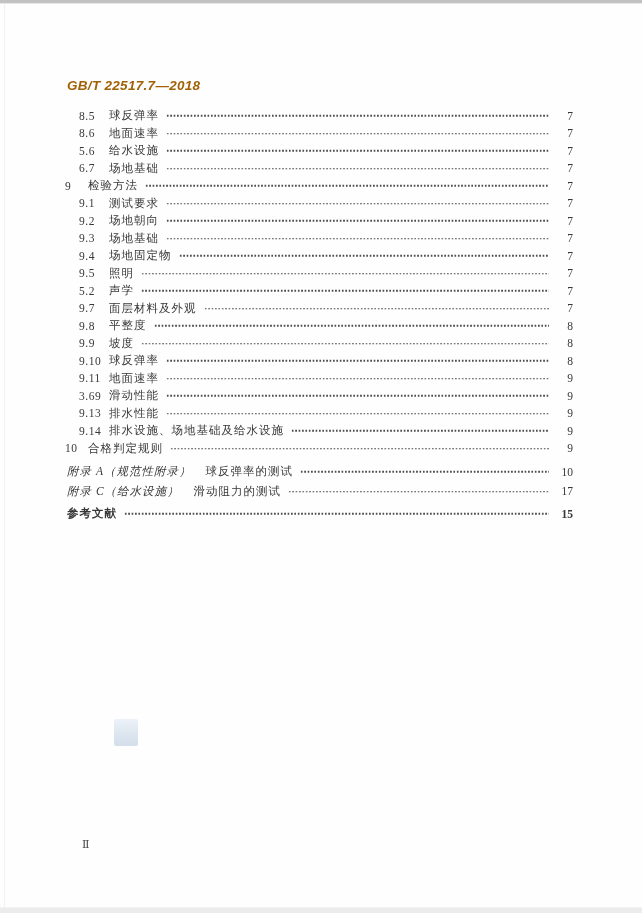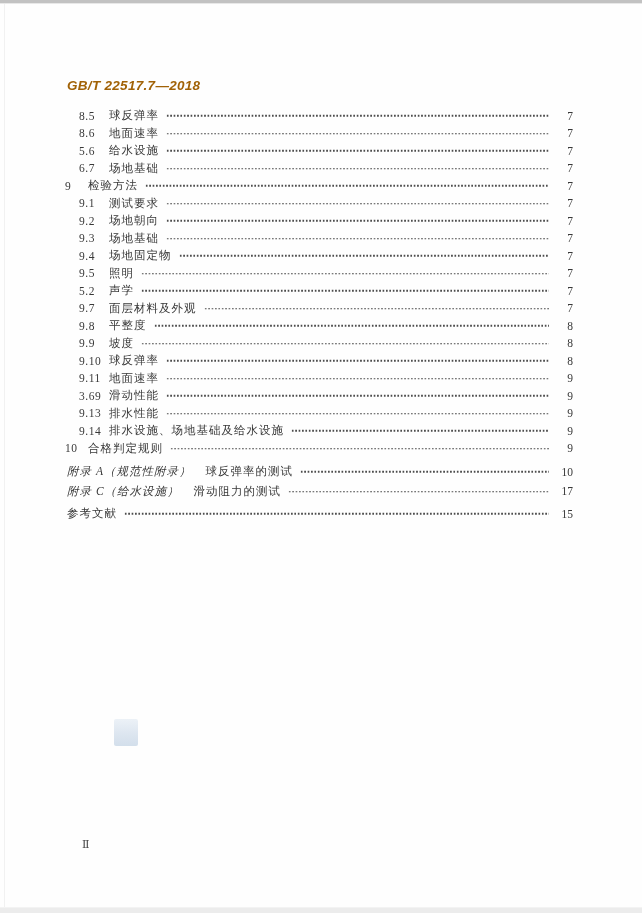--- a/index.html
+++ b/index.html
@@ -198,21 +198,21 @@
         <span class="label">球反弹率的测试</span>
         <span class="leader"></span>
         <span class="pagecol">10</span>
       </div>
       <div class="row lv0">
         <span class="num">附录 C（给水设施）</span>
         <span class="label">滑动阻力的测试</span>
         <span class="leader"></span>
         <span class="pagecol">17</span>
       </div>
-      <div class="row lv0" style="margin-top: 3px;">
+      <div class="row lv0" style="margin-top: 3px; font-weight: bold;">
         <span class="label">参考文献</span>
         <span class="leader"></span>
         <span class="pagecol">15</span>
       </div>
     </div>
 
   <div class="watermark"></div>
 
   <div class="footer">Ⅱ</div>
 

